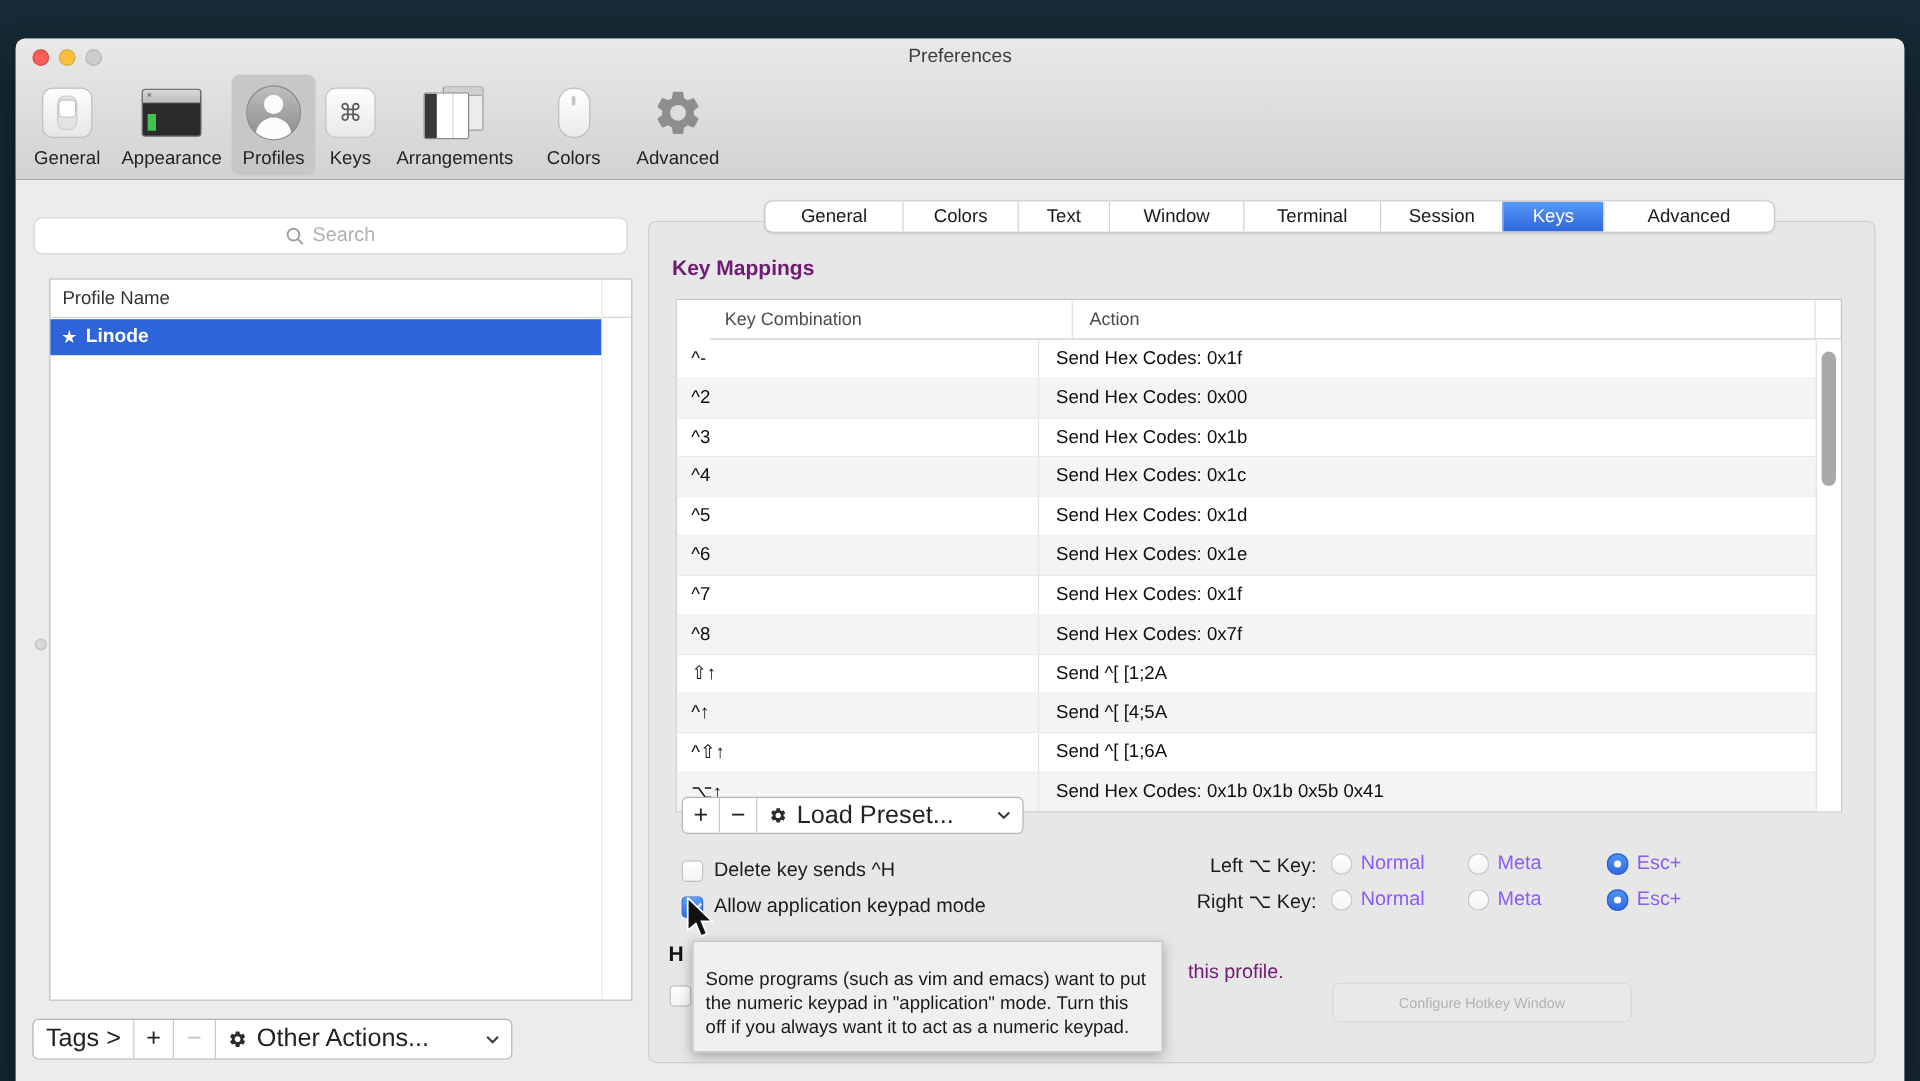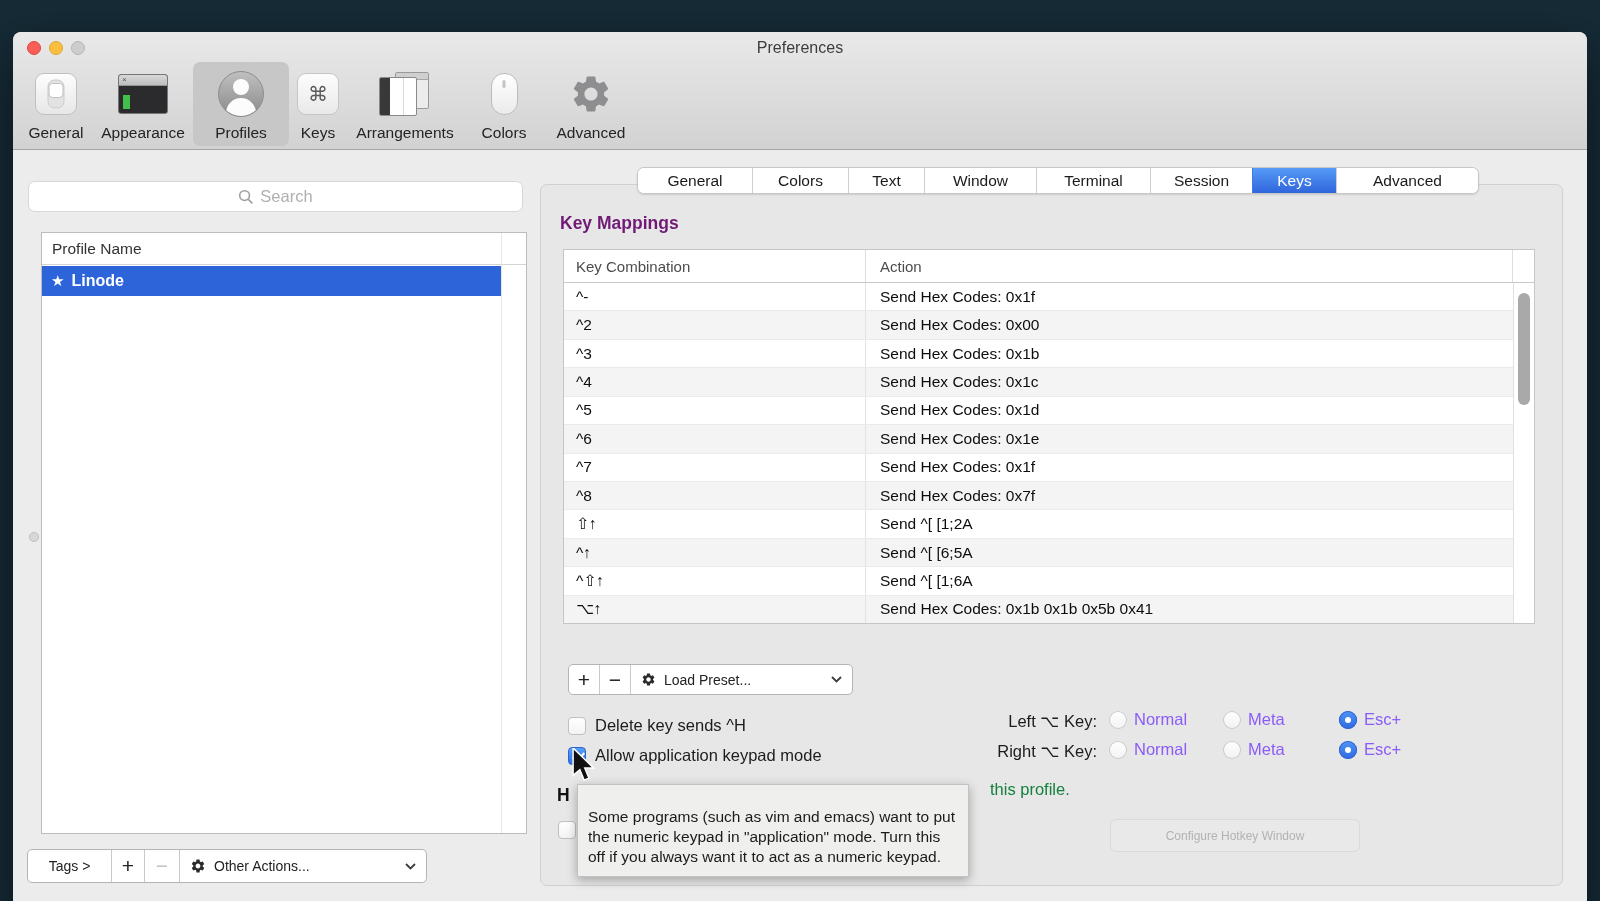--- a/index.html
+++ b/index.html
@@ -76,21 +76,21 @@
   .plist-header { height:32px; border-bottom:1px solid #d4d4d4; display:flex; align-items:center;
                   padding-left:10px; font-size:15.5px; color:#333; }
   .plist-row-sel { position:absolute; left:0; top:33px; width:459px; height:30px; background:#2e64d9;
                   color:#fff; display:flex; align-items:center; padding-left:9px; gap:7px; }
   .plist-row-sel .star { font-size:15px; }
   .plist-row-sel .pname { font-size:16px; font-weight:bold; }
 
   .seg-group { position:absolute; display:flex; background:#fff; border:1px solid #b4b4b4;
                border-radius:5px; overflow:hidden; height:34px; }
   .seg { display:flex; align-items:center; justify-content:center; border-left:1px solid #c9c9c9;
-         font-size:14px; color:#222; }
+         font-size:21px; color:#222; }
   .seg:first-child { border-left:none; }
   .seg.pm { font-size:21px; font-weight:400; }
   .seg.disabled { color:#c2c2c2; }
   .seg.menu { justify-content:flex-start; gap:8px; padding:0 10px; }
   .seg.menu .chev { margin-left:auto; }
   .footer-group { left:14px; top:817px; }
   .preset-group { left:555px; top:632px; height:31px; }
 
   
   .panel { position:absolute; left:527px; top:152px; width:1023px; height:702px; background:#e7e7e7;
@@ -98,22 +98,22 @@
   .tabs { position:absolute; left:624px; top:135px; height:27px; display:flex;
           border:1px solid #c6c6c6; border-radius:7px; overflow:hidden; background:#fff;
           box-shadow:0 1px 2px rgba(0,0,0,.12); }
   .tab { display:flex; align-items:center; justify-content:center; font-size:15.5px; color:#1a1a1a;
          background:#fff; border-left:1px solid #cfcfcf; }
   .tab:first-child { border-left:none; }
   .tab.sel { background:linear-gradient(#559bf7,#3065dc); color:#fff; border-left-color:#3f7ae6; }
 
   .km-title { position:absolute; left:547px; top:181px; font-size:17.5px; font-weight:bold; color:#701a75; }
 
-  .ktable { position:absolute; left:550px; top:217px; width:972px; height:375px; background:#fff;
-            border:1px solid #c6c6c6; }
+  .ktable { position:absolute; left:550px; top:217px; width:972px; height:428px; background:#fff;
+            border:1px solid #c6c6c6;padding-left:28px; }
   .kt-header { height:33px; display:flex; border-bottom:1px solid #c9c9c9; font-size:15px; color:#4c4c4c; }
   .kt-header .h1 { width:302px; display:flex; align-items:center; padding-left:12px;
                    border-right:1px solid #dedede; }
   .kt-header .h2 { flex:1; display:flex; align-items:center; padding-left:14px;
                    border-right:1px solid #dedede; }
   .kt-header .h3 { width:21px; }
   .kt-body { position:absolute; left:0; top:33px; right:0; bottom:0; display:flex; flex-direction:column; }
   .kt-row { flex:1; display:flex; font-size:15.5px; color:#0d0d0d; border-bottom:1px solid #eaeaea; }
   .kt-row:last-child { border-bottom:none; }
   .kt-row:nth-child(even) { background:#f4f4f5; }
@@ -135,21 +135,21 @@
   .radio { width:18px; height:18px; border-radius:50%; background:linear-gradient(#fff,#f2f2f2);
            box-shadow:inset 0 0 0 1px #c7c7c7; position:relative; flex:none; }
   .radio.on { background:linear-gradient(#4f94f7,#3069e0); box-shadow:inset 0 0 0 1px #2e63cf; }
   .radio.on::after { content:""; position:absolute; left:50%; top:50%; transform:translate(-50%,-50%);
            width:6px; height:6px; border-radius:50%; background:#fff; }
   .mod-label { position:absolute; width:140px; text-align:right; font-size:16.5px; color:#1c1c1c; }
   .radio-pair { position:absolute; display:flex; align-items:center; gap:7px; font-size:16.5px; color:#8b5cf6; }
 
   .hk-heading { position:absolute; left:544px; top:753px; font-size:17.5px; font-weight:bold; color:#111; }
   .hk-check { position:absolute; left:545px; top:789px; }
-  .hk-text { position:absolute; left:977px; top:748px; font-size:16.5px; color:#15803d; }
+  .hk-text { position:absolute; left:977px; top:769px; font-size:16.5px; color:#701a75; }
   .hk-button { position:absolute; left:1097px; top:787px; width:250px; height:33px; background:#e9e9e9;
                border:1px solid #dadada; border-radius:6px; display:flex; align-items:center;
                justify-content:center; font-size:12px; color:#b2b2b2; }
 
   .tooltip { position:absolute; left:564px; top:752px; width:392px; background:#efefed;
              border:1px solid #c2c2c2; box-shadow:0 3px 10px rgba(0,0,0,.3); padding:22px 10px 9px;
              font-size:15.5px; line-height:1.3; color:#1b1b1b; z-index:30; }
   .cursor { position:absolute; left:556px; top:716px; z-index:40; }
 </style>
 </head>
@@ -172,21 +172,21 @@
               <span class="icon-general"></span>
             </div>
           <span class="tb-label">General</span>
         </div>
         <div class="tb-item" style="width:100px">
           <div class="tb-icon">
               <span class="icon-appearance"></span>
             </div>
           <span class="tb-label">Appearance</span>
         </div>
-        <div class="tb-item sel" style="width:96px">
+        <div class="tb-item sel" style="width:70px">
           <div class="tb-icon">
               <span class="icon-profiles"></span>
             </div>
           <span class="tb-label">Profiles</span>
         </div>
         <div class="tb-item" style="width:58px">
           <div class="tb-icon">
               <span class="icon-keys">⌘</span>
             </div>
           <span class="tb-label">Keys</span>
@@ -304,21 +304,21 @@
         <div class="kt-row">
             <div class="c1">^8</div>
             <div class="c2">Send Hex Codes: 0x7f</div>
           </div>
         <div class="kt-row">
             <div class="c1">⇧↑</div>
             <div class="c2">Send ^[ [1;2A</div>
           </div>
         <div class="kt-row">
             <div class="c1">^↑</div>
-            <div class="c2">Send ^[ [6;5A</div>
+            <div class="c2">Send ^[ [4;5A</div>
           </div>
         <div class="kt-row">
             <div class="c1">^⇧↑</div>
             <div class="c2">Send ^[ [1;6A</div>
           </div>
         <div class="kt-row">
             <div class="c1">⌥↑</div>
             <div class="c2">Send Hex Codes: 0x1b 0x1b 0x5b 0x41</div>
           </div>
       </div>

